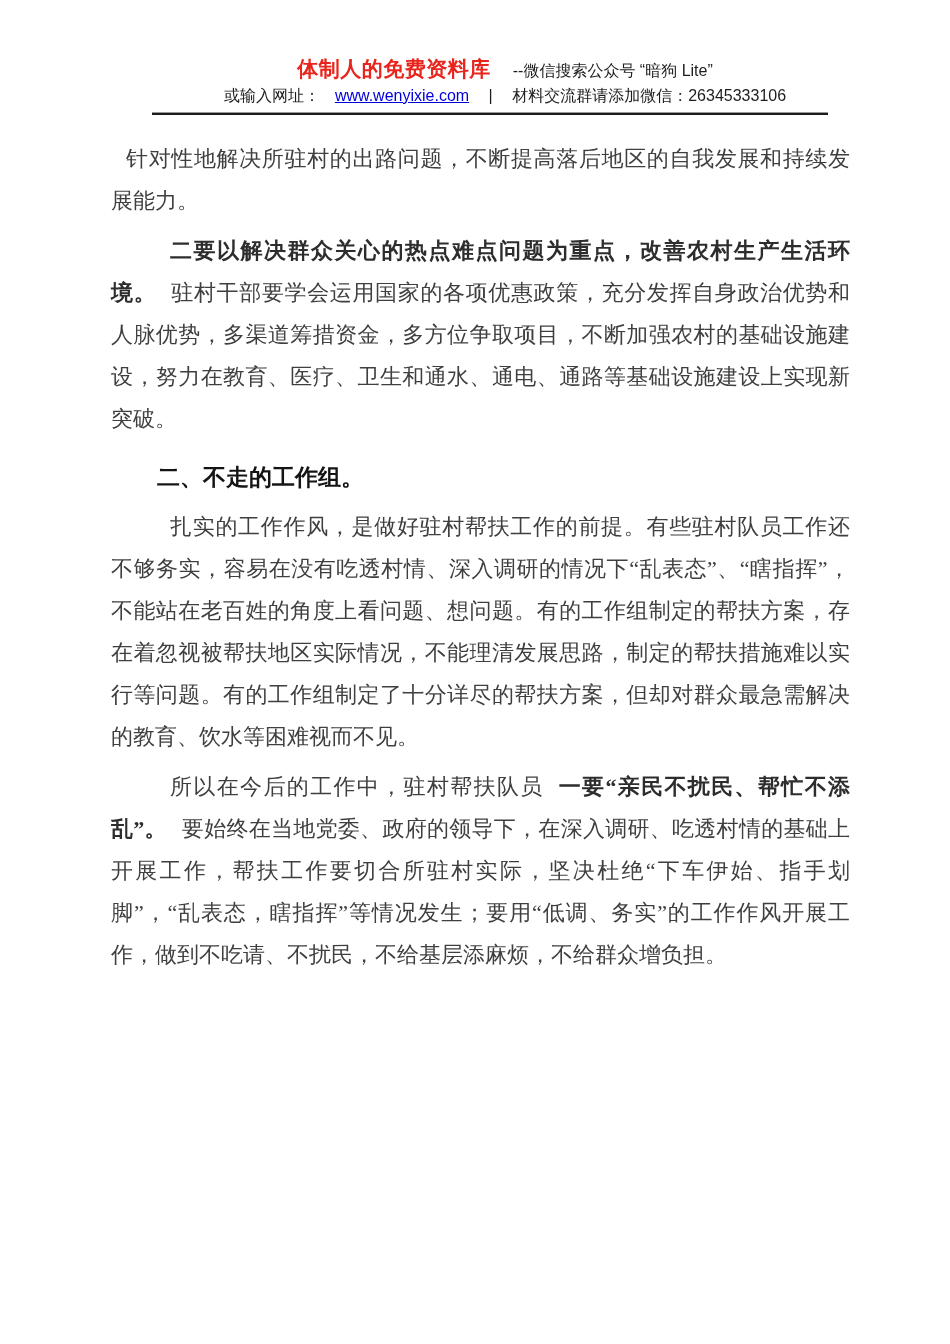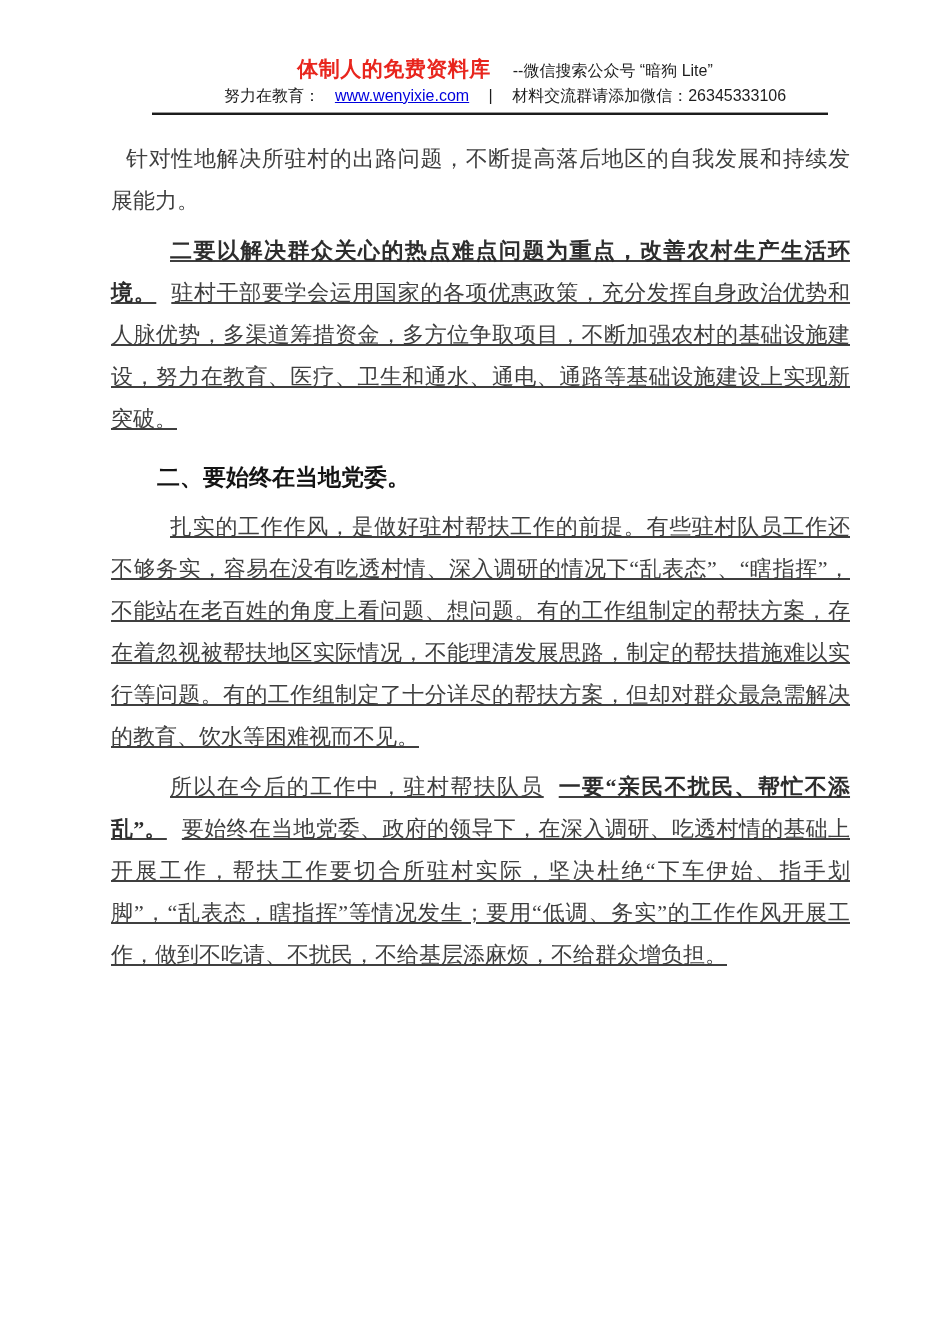--- a/index.html
+++ b/index.html
@@ -42,21 +42,21 @@
   .doc {
     margin: 23px 100px 0 66px;
     font-size: 22px;
     color: #3f3f3f;
     text-align: justify;
   }
   .doc p {
     margin: 0 0 8px 0;
     line-height: 42px;
   }
-  .doc p.indent { text-indent: 2em; text-decoration: underline; }
+  .doc p.indent { text-indent: 2em; }
   .doc .b { font-weight: bold; color: #2d2d2d; }
   .doc h2 {
     font-family: "Liberation Sans", sans-serif;
     font-size: 23px;
     font-weight: bold;
     color: #141414;
     margin: 16px 0 8px 0;
     line-height: 42px;
     text-indent: 2em;
     text-align: left;
@@ -65,26 +65,26 @@
 </head>
 <body>
 
 <div class="page">
 
   <header class="hdr">
     <div class="hdr-line1">
       <span class="brand" style="color: rgb(232, 37, 29);">体制人的免费资料库</span><span class="tagline">--微信搜索公众号 “暗狗 Lite”</span>
     </div>
     <div class="hdr-line2">
-      <span>努力在教育：</span><a href="#" style="color: rgb(0, 0, 221);">www.wenyixie.com</a><span> | </span><span>材料交流群请添加微信：26345333106</span>
+      <span>或输入网址：</span><a href="#" style="color: rgb(0, 0, 221);">www.wenyixie.com</a><span> | </span><span>材料交流群请添加微信：26345333106</span>
     </div>
     <div class="hdr-rule"></div>
   </header>
 
   <main class="doc">
       <p><span>针对性地解决所驻村的出路问题，不断提高落后地区的自我发展和持续发展能力。</span></p>
       <p class="indent"><span class="b">二要以解决群众关心的热点难点问题为重点，改善农村生产生活环境。</span><span>驻村干部要学会运用国家的各项优惠政策，充分发挥自身政治优势和人脉优势，多渠道筹措资金，多方位争取项目，不断加强农村的基础设施建设，努力在教育、医疗、卫生和通水、通电、通路等基础设施建设上实现新突破。</span></p>
-      <h2>二、要始终在当地党委。</h2>
+      <h2>二、不走的工作组。</h2>
       <p class="indent"><span>扎实的工作作风，是做好驻村帮扶工作的前提。有些驻村队员工作还不够务实，容易在没有吃透村情、深入调研的情况下“乱表态”、“瞎指挥”，不能站在老百姓的角度上看问题、想问题。有的工作组制定的帮扶方案，存在着忽视被帮扶地区实际情况，不能理清发展思路，制定的帮扶措施难以实行等问题。有的工作组制定了十分详尽的帮扶方案，但却对群众最急需解决的教育、饮水等困难视而不见。</span></p>
       <p class="indent"><span>所以在今后的工作中，驻村帮扶队员</span><span class="b">一要“亲民不扰民、帮忙不添乱”。</span><span>要始终在当地党委、政府的领导下，在深入调研、吃透村情的基础上开展工作，帮扶工作要切合所驻村实际，坚决杜绝“下车伊始、指手划脚”，“乱表态，瞎指挥”等情况发生；要用“低调、务实”的工作作风开展工作，做到不吃请、不扰民，不给基层添麻烦，不给群众增负担。</span></p>
     </main>
 
 </div>
 
 </body></html>

